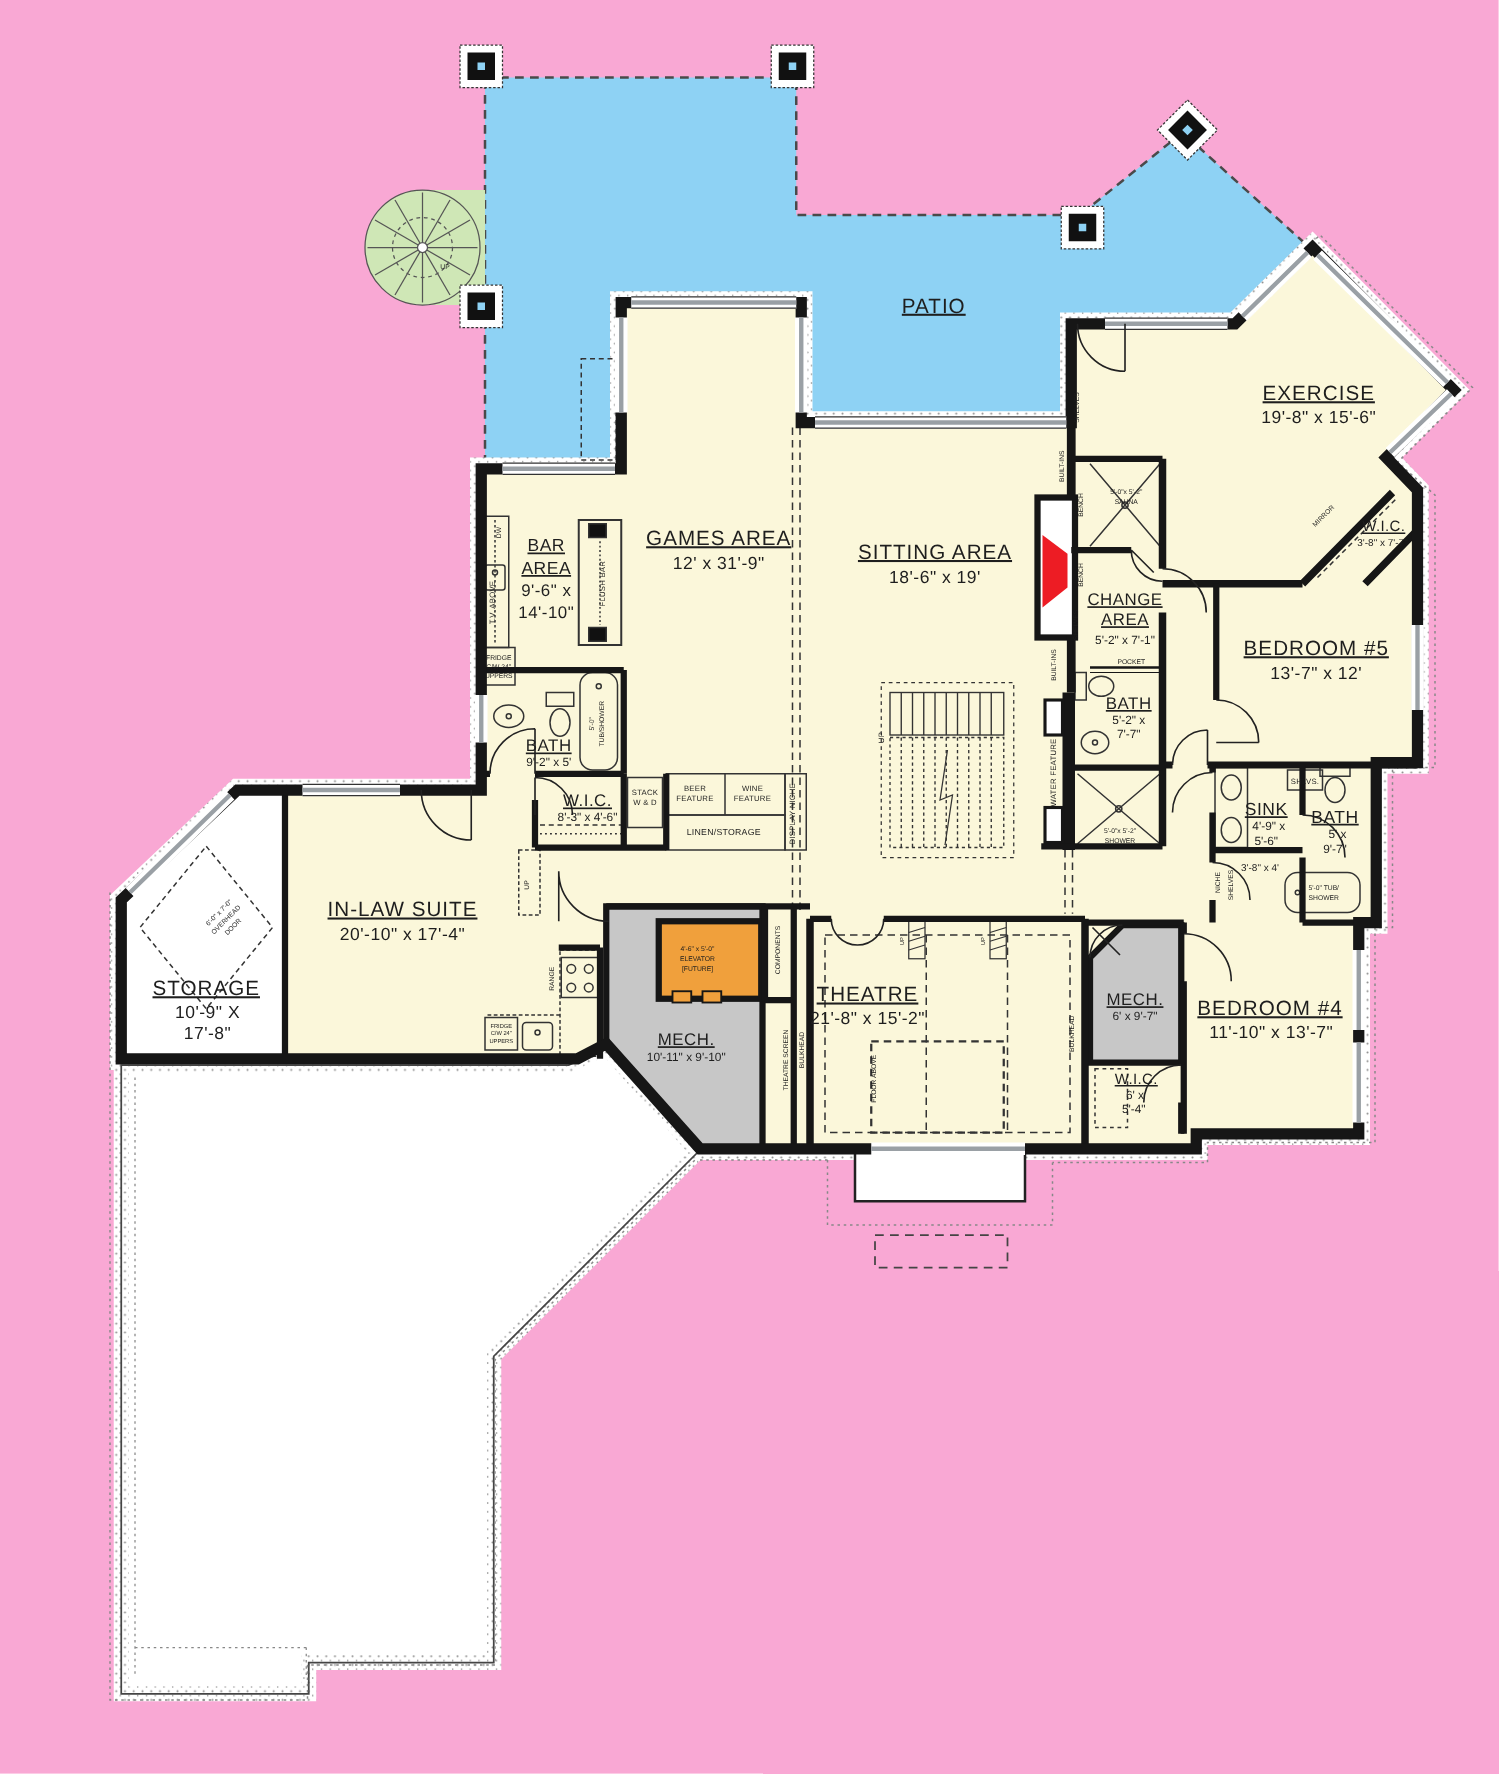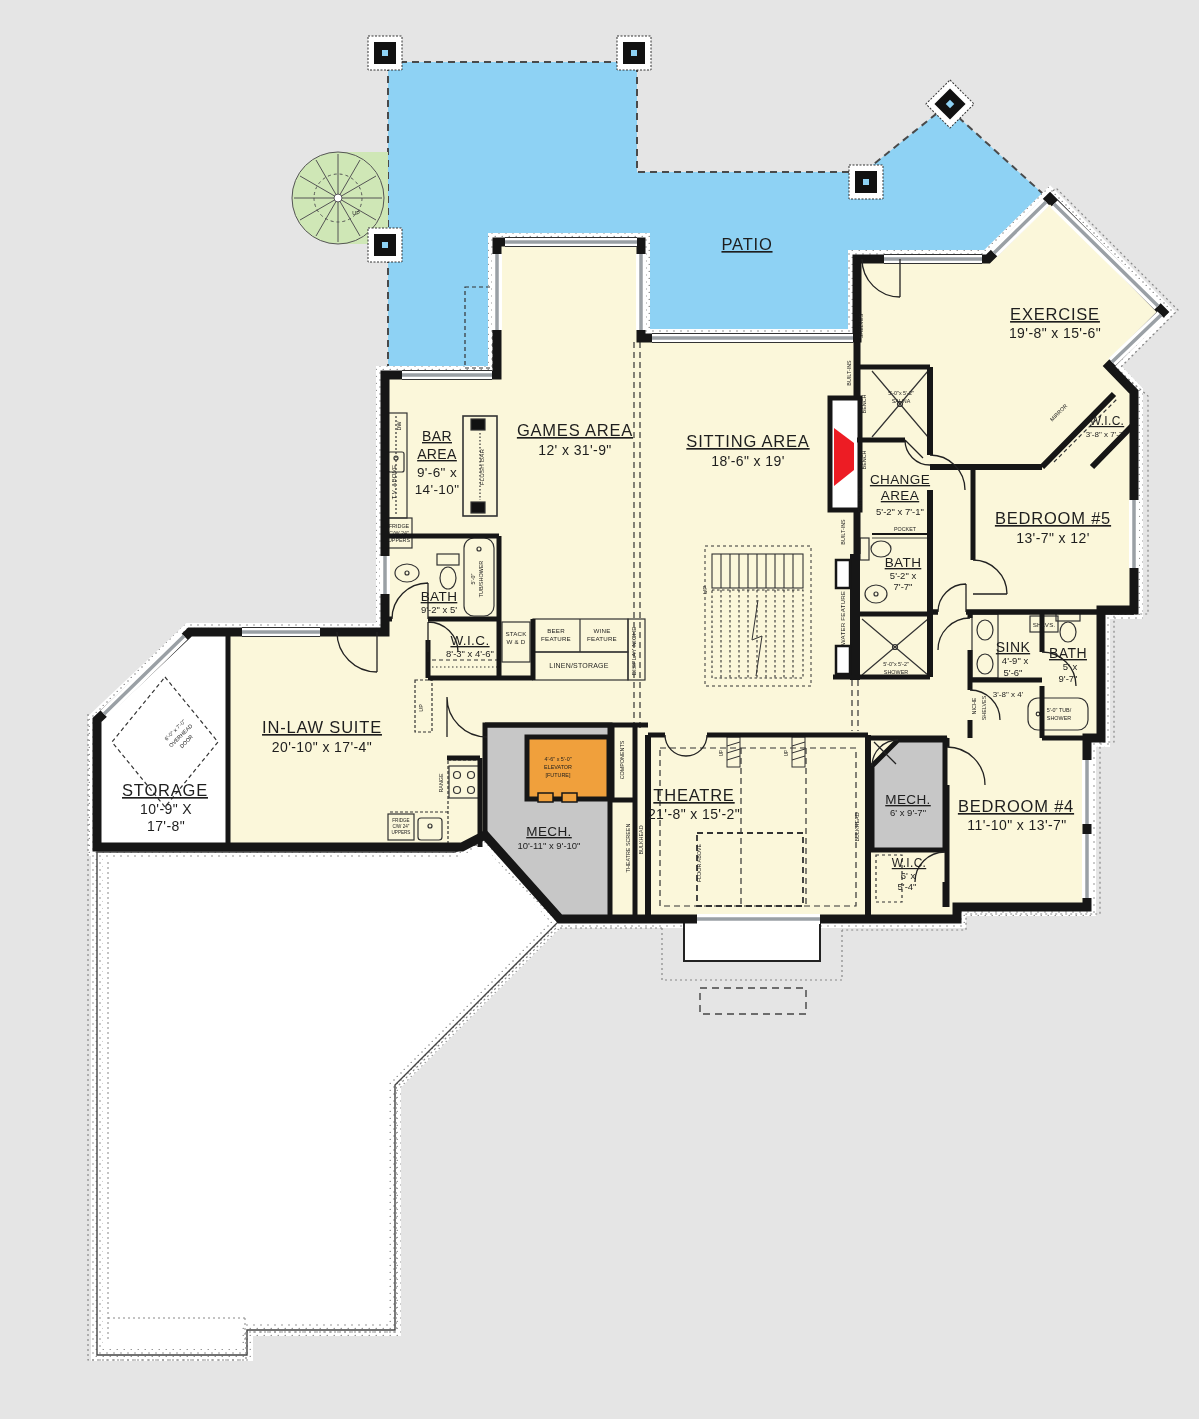--- a/index.html
+++ b/index.html
@@ -1,16 +1,16 @@
 <!DOCTYPE html>
 <html><head>
 <meta charset="utf-8">
 <style>
   html,body{margin:0;padding:0;background:#fff;}
-  .page{position:relative;width:1199px;height:1419px;background:#e5e5e5;overflow:hidden;}
+  .page{position:relative;width:1199px;height:1419px;background:#f9a8d4;overflow:hidden;}
   svg{display:block;}
   text{font-family:"Liberation Sans",sans-serif;fill:#1e1e1e;text-anchor:middle;}
   .t16{font-size:16.5px;letter-spacing:.8px;}
   .t14{font-size:14px;letter-spacing:.4px;}
   .t13{font-size:13.5px;letter-spacing:.4px;}
   .t12{font-size:12px;letter-spacing:.3px;}
   .t9{font-size:9.5px;}
   .t8{font-size:8px;}
   .t7{font-size:7px;letter-spacing:.2px;}
   .t6{font-size:6.2px;letter-spacing:.2px;}

